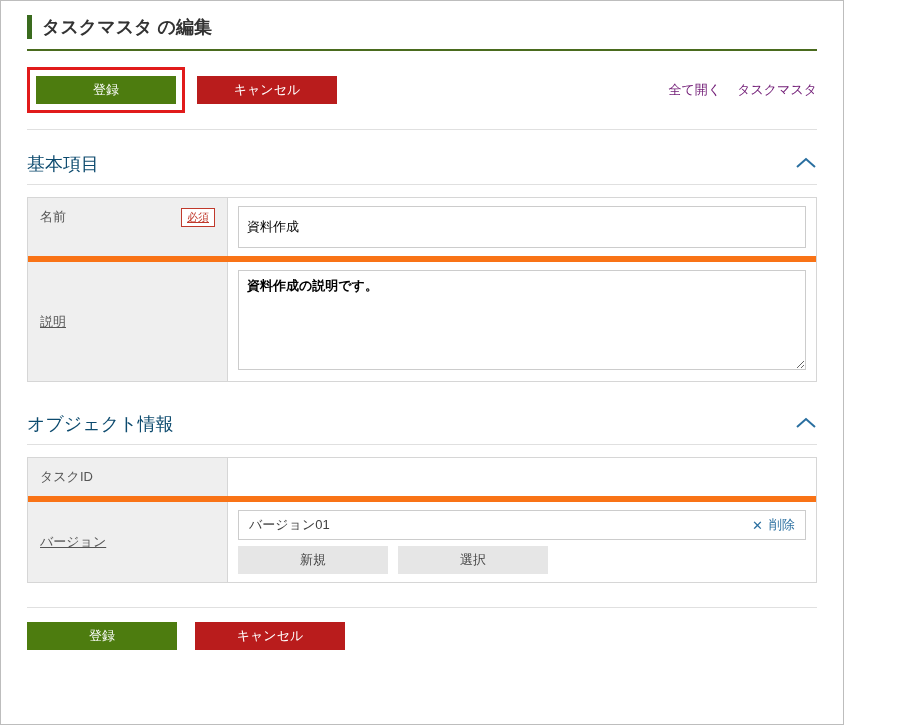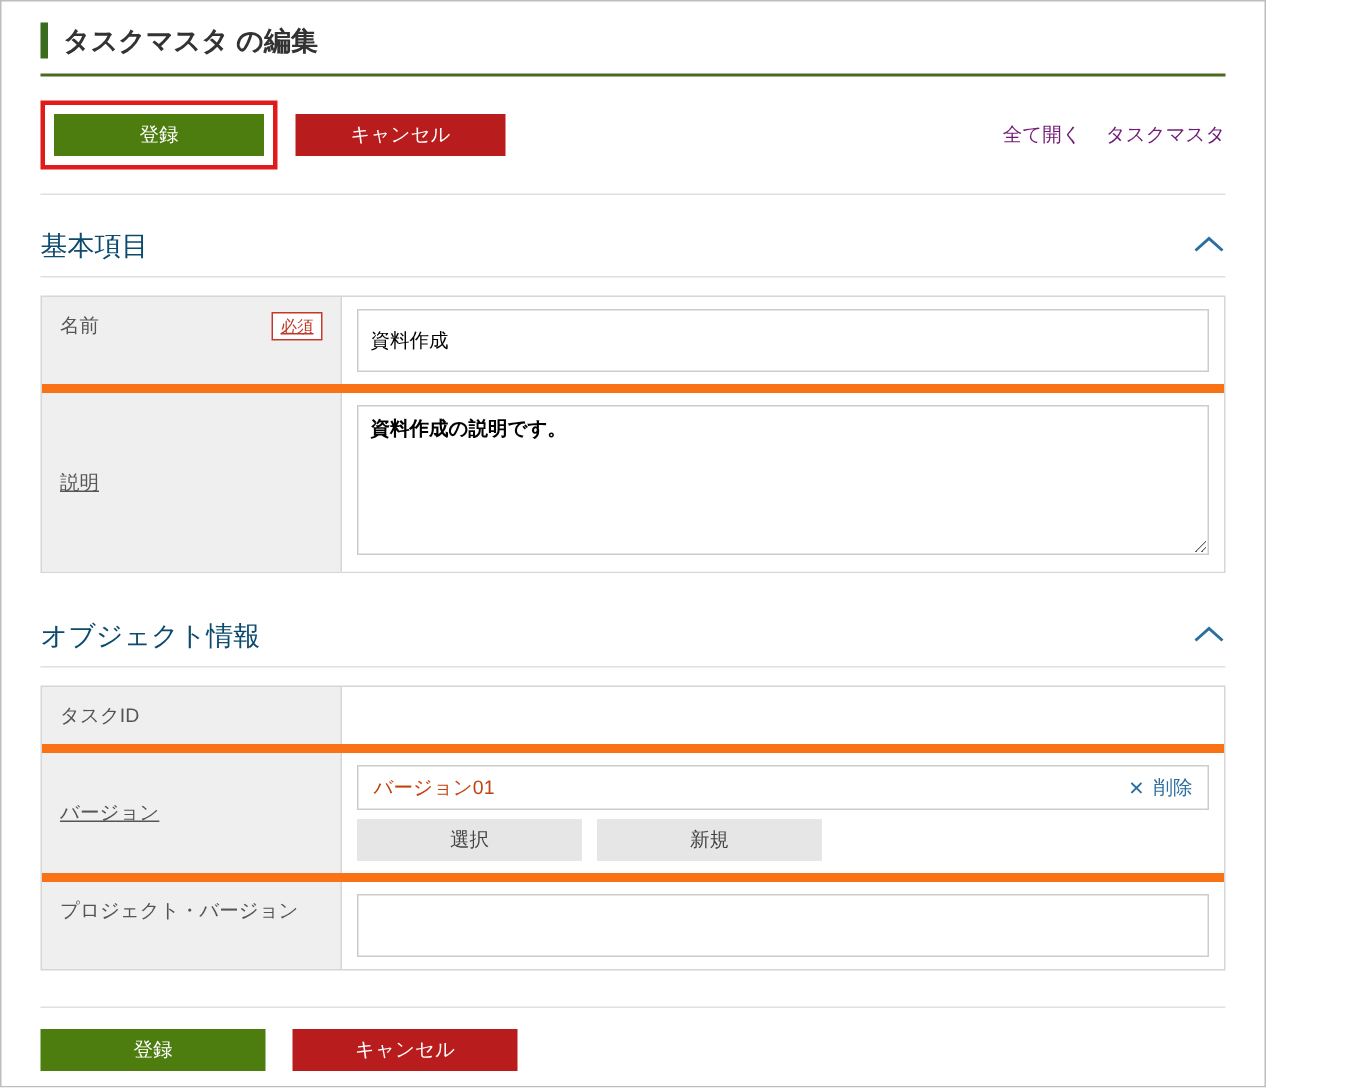--- a/index.html
+++ b/index.html
@@ -143,21 +143,21 @@
   .version-row {
     display: flex;
     align-items: center;
     border: 1px solid #ccc;
     height: 30px;
     padding: 0 10px;
     justify-content: space-between;
     margin-bottom: 6px;
   }
   .version-text {
-    color: #c2410c;
+    color: #404040;
     font-size: 13px;
   }
   .version-del {
     display: flex;
     align-items: center;
     gap: 6px;
     color: #2a6fa0;
     font-size: 13px;
     cursor: pointer;
   }
@@ -255,31 +255,23 @@
         </div>
         <div class="form-value">
           <div class="version-row">
             <span class="version-text">バージョン01</span>
             <span class="version-del">
               <span style="color:#2a6fa0;">✕</span>
               <span>削除</span>
             </span>
           </div>
           <div class="sub-btn-row">
+            <button class="sub-btn">新規</button>
             <button class="sub-btn">選択</button>
-            <button class="sub-btn">新規</button>
           </div>
-        </div>
-      </div>
-      <div class="form-row">
-        <div class="form-label">
-          <span>プロジェクト・バージョン</span>
-        </div>
-        <div class="form-value">
-          <input class="text-input" type="text" value="" style="">
         </div>
       </div>
     </div>
   </div>
 
   <div class="footer-actions">
     <button class="btn btn-primary btn-footer">登録</button>
     <button class="btn btn-secondary btn-footer">キャンセル</button>
   </div>
 

